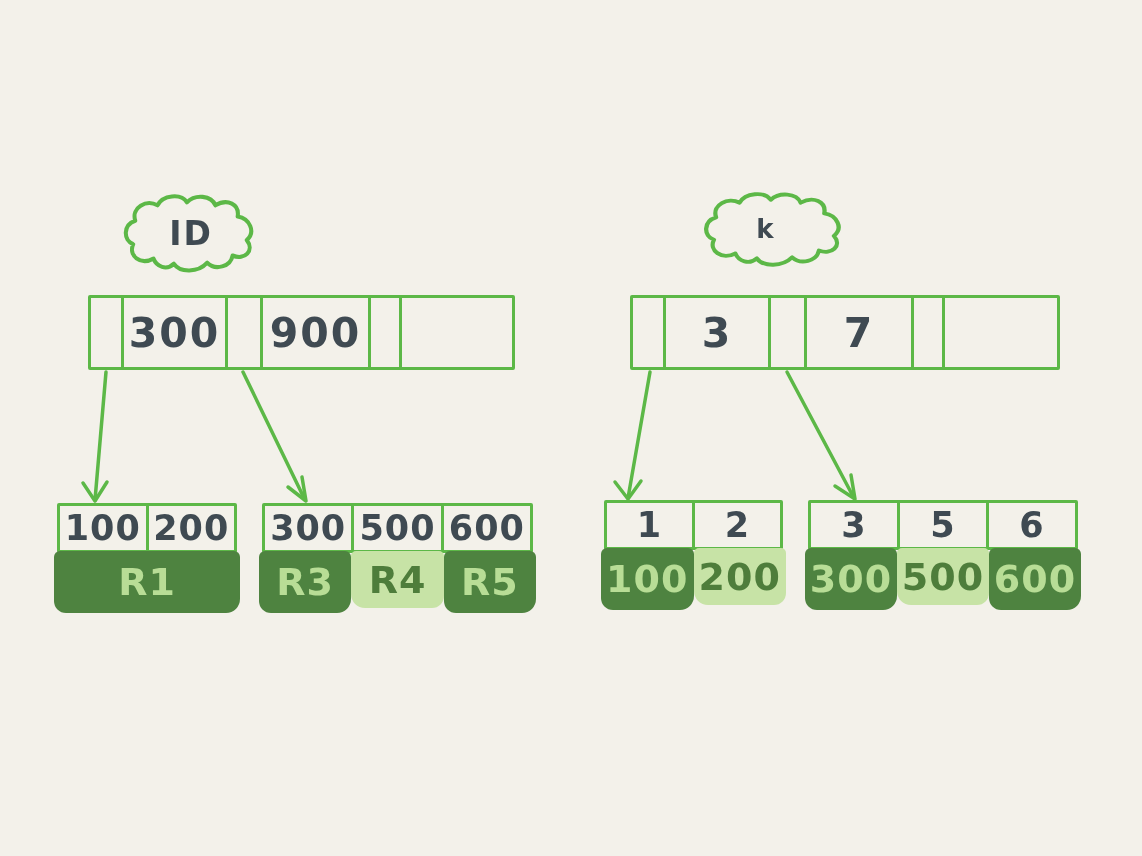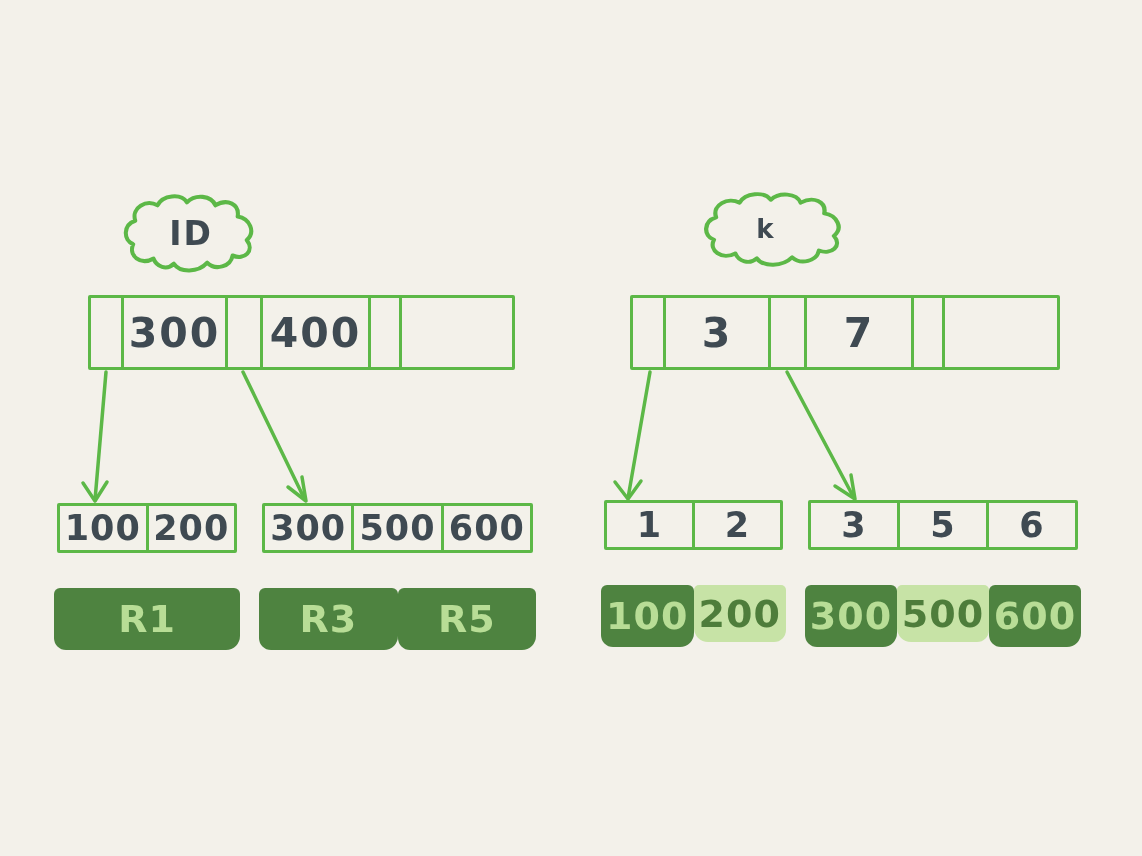--- a/index.html
+++ b/index.html
@@ -55,21 +55,20 @@
   }
   .cell:last-child { border-right: none; }
   .root-node { height: 75px; font-size: 41px; }
   .root-node .cell { letter-spacing: 2px; }
   .leaf-node { height: 50px; font-size: 35px; }
   .leaf-node .cell { flex: 1; letter-spacing: 1px; }
   .record-row {
     position: absolute;
     display: flex;
     align-items: flex-start;
-    margin-top: 37px;
   }
   .record-cell {
     flex: 1;
     display: flex;
     align-items: center;
     justify-content: center;
     font-weight: 700;
     font-size: 38px;
     letter-spacing: 1px;
   }
@@ -127,40 +126,41 @@
     <svg viewBox="0 0 140 82" preserveAspectRatio="none">
       <path class="cloud-stroke" d="M33,65 C20,72 8,62 13,51 C3,47 3,32 15,28 C11,15 26,7 37,13 C42,3 60,1 66,10 C74,2 90,3 94,13 C106,6 118,12 116,24 C128,26 134,39 125,47 C133,57 123,67 111,62 C109,73 94,77 86,69 C77,79 59,79 53,70 C46,77 36,73 33,65 Z"></path>
     </svg>
     <span class="cloud-label" style="left:50%; font-size:33px;">ID</span>
   </div>
 
   <div class="node root-node" style="left:88px; top:295px; width:427px;">
     <div class="cell" style="width:33px;"></div>
     <div class="cell" style="width:104px;">300</div>
     <div class="cell" style="width:35px;"></div>
-    <div class="cell" style="width:108px;">400</div>
+    <div class="cell" style="width:108px;">900</div>
     <div class="cell" style="width:31px;"></div>
     <div class="cell" style="flex:1;"></div>
   </div>
 
   <div class="node leaf-node" style="left:57px; top:503px; width:180px;">
     <div class="cell">100</div>
     <div class="cell">200</div>
   </div>
   <div class="record-row" style="left:54px; top:551px; width:186px;">
     <div class="record-cell dark">R1</div>
   </div>
 
   <div class="node leaf-node" style="left:262px; top:503px; width:271px;">
     <div class="cell">300</div>
     <div class="cell">500</div>
     <div class="cell">600</div>
   </div>
   <div class="record-row" style="left:259px; top:551px; width:277px;text-align:right;">
     <div class="record-cell dark">R3</div>
+    <div class="record-cell light">R4</div>
     <div class="record-cell dark">R5</div>
   </div>
 
   <div class="cloud" style="left:700px; top:190px; width:150px; height:80px;">
     <svg viewBox="0 0 140 82" preserveAspectRatio="none">
       <path class="cloud-stroke" d="M33,65 C20,72 8,62 13,51 C3,47 3,32 15,28 C11,15 26,7 37,13 C42,3 60,1 66,10 C74,2 90,3 94,13 C106,6 118,12 116,24 C128,26 134,39 125,47 C133,57 123,67 111,62 C109,73 94,77 86,69 C77,79 59,79 53,70 C46,77 36,73 33,65 Z"></path>
     </svg>
     <span class="cloud-label" style="left:44%; font-size:26px;">k</span>
   </div>
 

